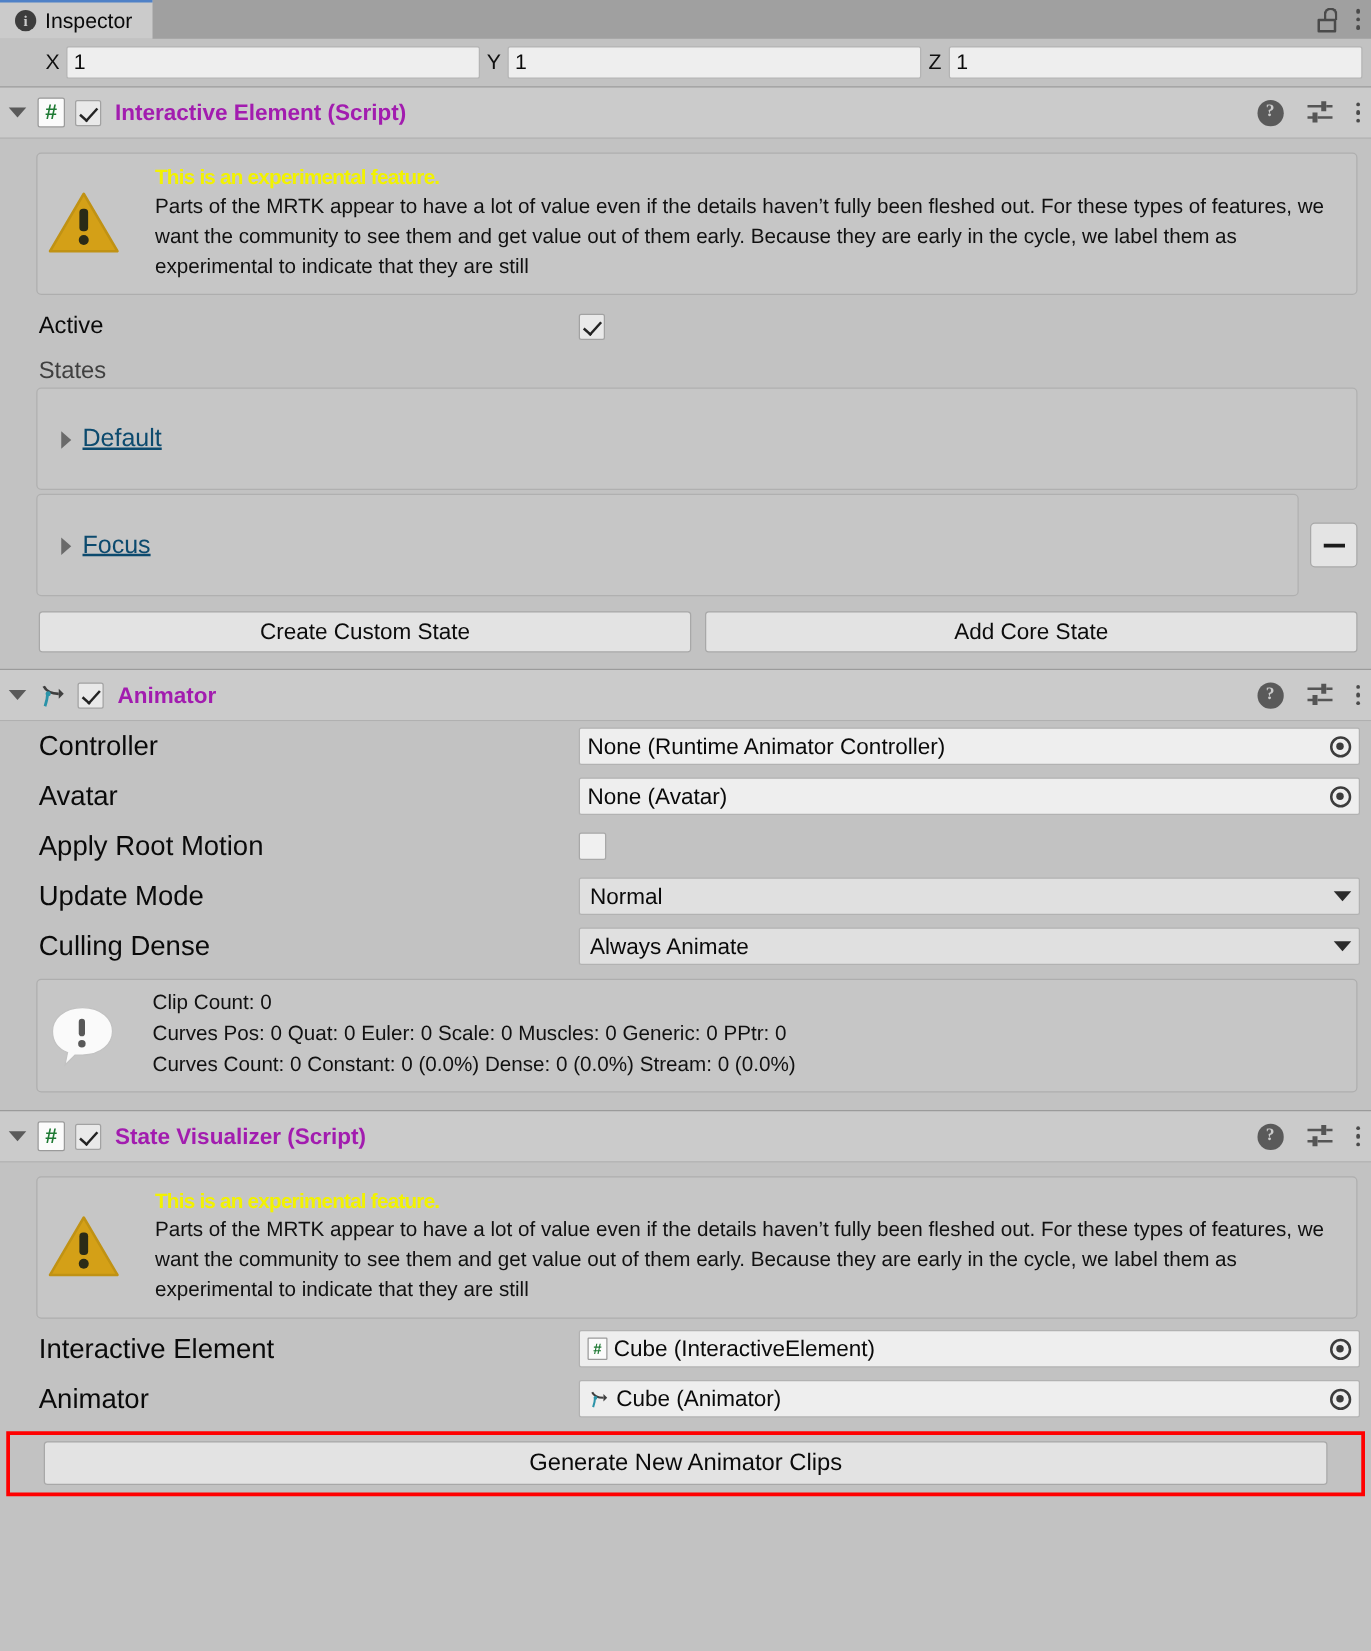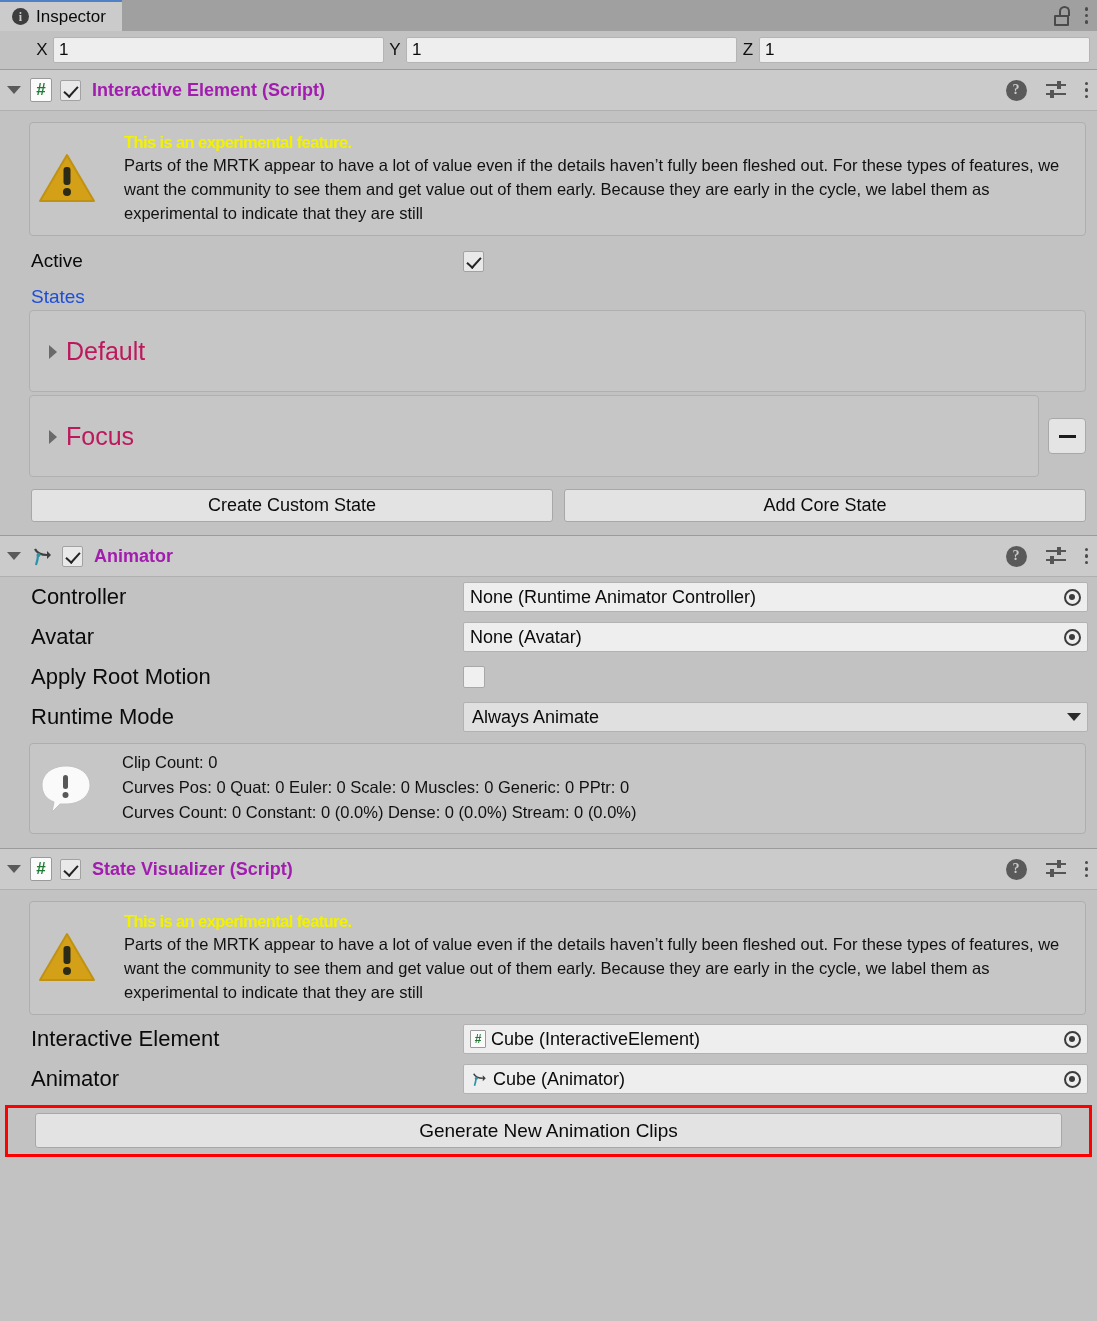--- a/index.html
+++ b/index.html
@@ -204,35 +204,35 @@
     letter-spacing: -0.6px;
     display: block;
     line-height: 22px;
   }
   .info-bubble { width: 56px; height: 50px; flex: 0 0 56px; }
 
   
   .states-label {
     padding: 4px 0 2px 31px;
     font-size: 19px;
-    color: #1d4ed8;
+    color: #404040;
   }
   .state-row-wrap { display: flex; align-items: center; padding: 0 11px 0 29px; }
   .state-box {
     flex: 1;
     height: 82px;
     background: #c6c6c6;
     border: 1px solid #b0b0b0;
     border-radius: 4px;
     display: flex;
     align-items: center;
     padding-left: 16px;
     gap: 6px;
   }
-  .state-name { font-size: 25px; color: #be185d; }
+  .state-name { font-size: 20px; color: #0c4a6e; text-decoration: underline; }
   .minus-btn {
     width: 38px; height: 36px;
     margin-left: 9px;
     background: #e4e4e4;
     border: 1px solid #a8a8a8;
     border-radius: 4px;
     display: flex; align-items: center; justify-content: center;
     flex: 0 0 38px;
   }
   .minus-btn i { width: 17px; height: 3px; background: #1b1b1b; display: block; }
@@ -505,21 +505,28 @@
       <span class="picker">
           <span class="ring"></span>
         </span>
     </span>
   </div>
   <div class="field-row">
     <span class="label">Apply Root Motion</span>
     <span class="small-chk"></span>
   </div>
   <div class="field-row">
-    <span class="label">Runtime Mode</span>
+    <span class="label">Update Mode</span>
+    <span class="enumfield">
+      <span>Normal</span>
+      <span class="caret"></span>
+    </span>
+  </div>
+  <div class="field-row">
+    <span class="label">Culling Dense</span>
     <span class="enumfield">
       <span>Always Animate</span>
       <span class="caret"></span>
     </span>
   </div>
 
   <div class="msgbox" style="margin-top:6px; padding:6px 10px 8px 8px;">
     <span class="info-bubble">
       <svg width="56" height="50" viewBox="0 0 56 50">
         <path d="M28 3 C43 3 52 12 52 22 C52 32 43 41 28 41 L22 41 L14 49 L16 39 C8 36 4 30 4 22 C4 12 13 3 28 3 Z" fill="#fafafa" stroke="#c2c2c2" stroke-width="1"></path>
@@ -600,15 +607,15 @@
         </svg>
       </span>
       <span class="txt">Cube (Animator)</span>
       <span class="picker">
           <span class="ring"></span>
         </span>
     </span>
   </div>
 
   <div class="highlight-box">
-    <div class="gen-btn">Generate New Animation Clips</div>
+    <div class="gen-btn">Generate New Animator Clips</div>
   </div>
 </div>
 
 </body></html>

